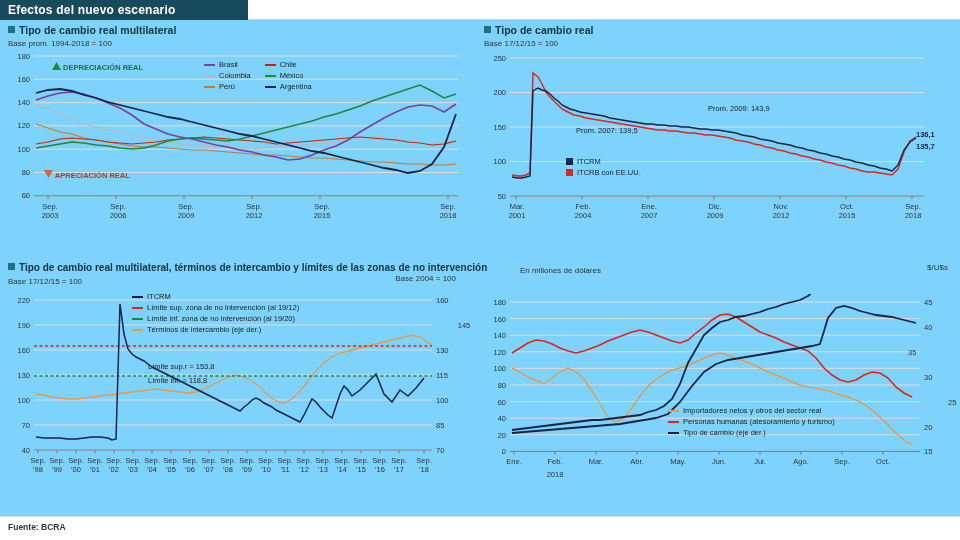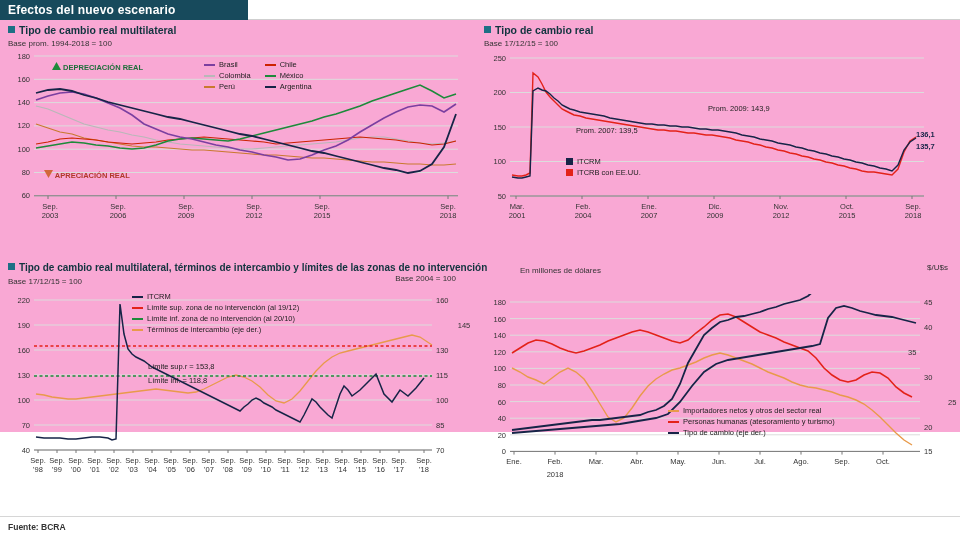--- a/index.html
+++ b/index.html
@@ -6,22 +6,22 @@
   html, body { margin:0; padding:0; }
   body {
     width:960px; height:540px;
     background:#ffffff;
     font-family:"Liberation Sans", sans-serif;
     color:#1a1a1a;
     overflow:hidden;
   }
   #page {
     position:relative;
-    width:960px; height:432px;
-    background:#f9a8d4;
+    width:960px; height:540px;
+    background:#7dd3fc;
   }
   
   .topbar {
     position:absolute; left:0; top:0; width:960px; height:20px;
     background:#ffffff;
   }
   .topbar .band {
     position:absolute; left:0; top:0; width:248px; height:20px;
     background:#174a5c;
   }
@@ -357,21 +357,21 @@
         <div class="row">
             <span class="swatch" style="background:#162447"></span>
             <span>ITCRM</span>
           </div>
         <div class="row">
             <span class="swatch" style="background:#e32219"></span>
             <span>Límite sup. zona de no intervención (al 19/12)</span>
           </div>
         <div class="row">
             <span class="swatch" style="background:#1d8a3a"></span>
-            <span>Límite inf. zona de no intervención (al 20/10)</span>
+            <span>Límite inf. zona de no intervención (al 19/20)</span>
           </div>
         <div class="row">
             <span class="swatch" style="background:#e89a4a"></span>
             <span>Términos de intercambio (eje der.)</span>
           </div>
       </div>
     </div>
   </div>
 
   <div class="panel" style="left:484px; top:262px; width:468px; height:230px;">

